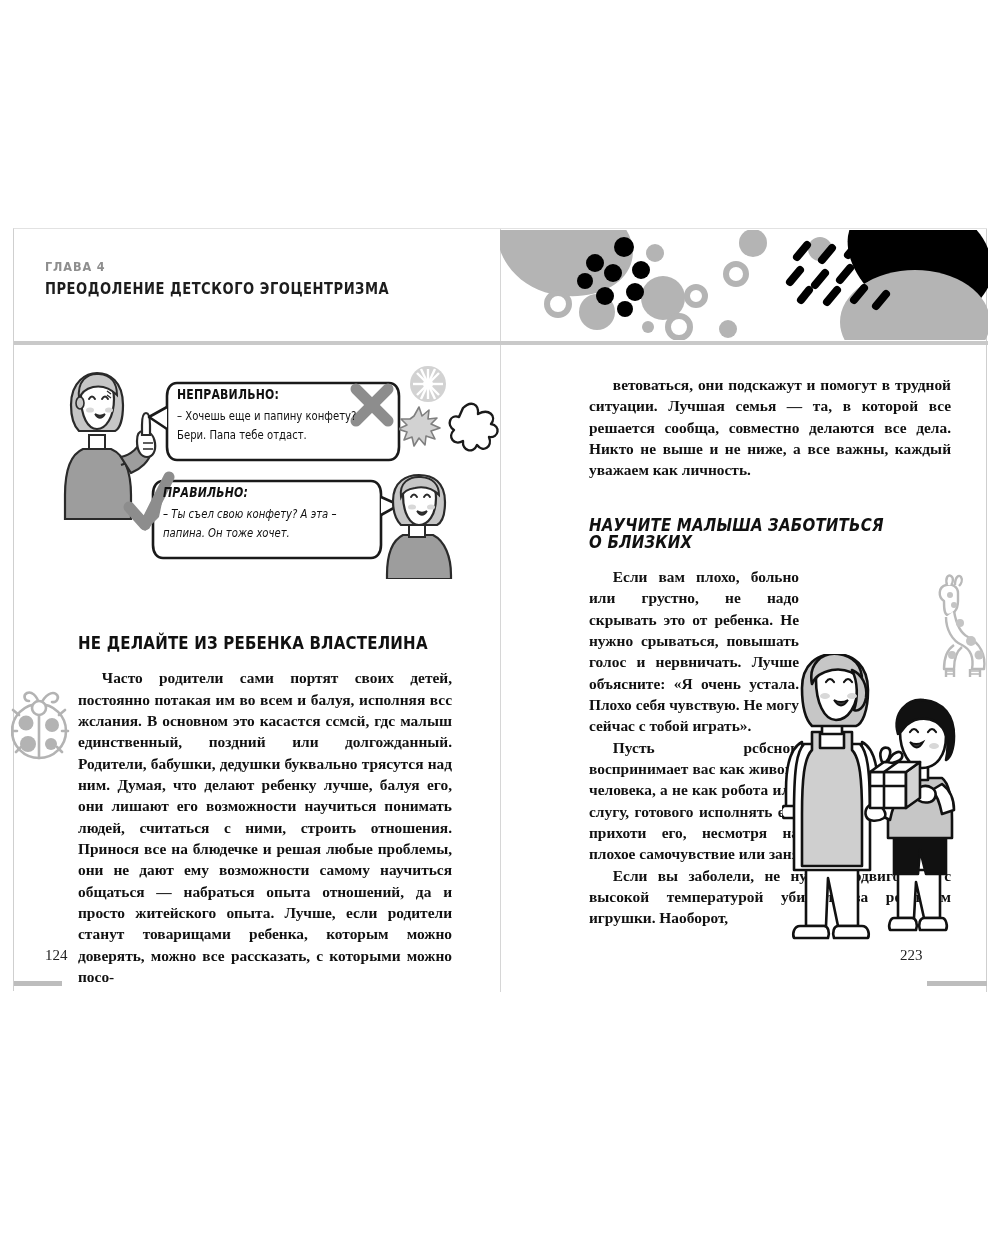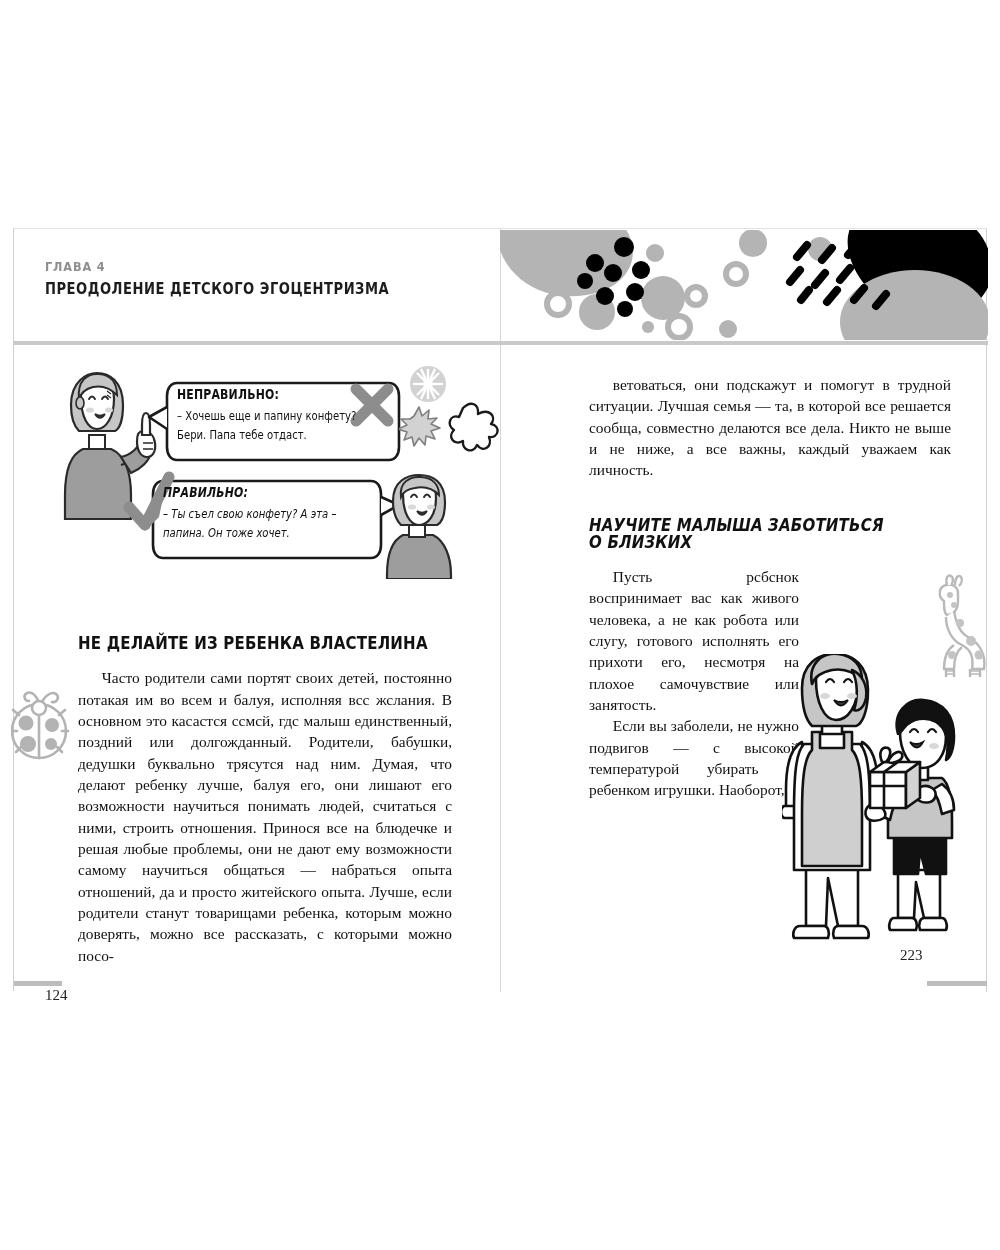--- a/index.html
+++ b/index.html
@@ -55,28 +55,28 @@
   #colL{left:64px;top:404px;width:374px;}
   #colR{left:575px;top:145px;width:362px;}
 
   .sec-h{
     font-family:"DejaVu Sans Condensed","Liberation Sans", sans-serif;
     font-weight:700;font-size:17.4px;letter-spacing:.2px;color:#111;
     text-transform:uppercase;line-height:1.22;text-align:left;
     transform:scaleX(.96);transform-origin:left center;
   }
   .sec-h.ital{font-style:italic;}
-  p{margin:0;text-indent:1.55em;}
+  p{margin:0;text-indent:1.55em;font-weight:bold;}
   .wrapbox{float:right;width:152px;height:256px;shape-margin:0;}
 
   
   .folio{
     position:absolute;font-family:"Liberation Serif", serif;font-size:15px;color:#222;
   }
-  #folioL{left:31px;top:758px;}
+  #folioL{left:31px;top:718px;}
   #folioR{left:886px;top:718px;}
   .folio-rule{position:absolute;height:5px;background:#bdbdbd;}
   #folioRuleL{left:0px;top:752px;width:48px;}
   #folioRuleR{right:0px;top:752px;width:60px;}
 
   
   .art{position:absolute;}
   svg{display:block;}
 </style>
 </head>
@@ -294,20 +294,21 @@
     <p>Часто родители сами портят своих детей, постоянно потакая им во всем и балуя, исполняя всс жслания. В основном это касастся ссмсй, гдс малыш единственный, поздний или долгожданный. Родители, бабушки, дедушки буквально трясутся над ним. Думая, что делают ребенку лучше, балуя его, они лишают его возможности научиться понимать людей, считаться с ними, строить отношения. Принося все на блюдечке и решая любые проблемы, они не дают ему возможности самому научиться общаться — набраться опыта отношений, да и просто житейского опыта. Лучше, если родители станут товарищами ребенка, которым можно доверять, можно все рассказать, с которыми можно посо-</p>
   </div>
 
   <div class="col" id="colR">
     <p>ветоваться, они подскажут и помогут в трудной ситуации. Лучшая семья — та, в которой все решается сообща, совместно делаются все дела. Никто не выше и не ниже, а все важны, каждый уважаем как личность.</p>
 
     <div class="sec-h ital" style="margin-top:34px;margin-bottom:13px;">НАУЧИТЕ МАЛЫША ЗАБОТИТЬСЯ</div>
     <div class="sec-h ital" style="margin-top:-17px;margin-bottom:13px;">О БЛИЗКИХ</div>
 
     <div class="wrapbox"></div>
+    <p>Если вам плохо, больно или грустно, не надо скрывать это от ребенка. Не нужно срываться, повышать голос и нервничать. Лучше объясните: «Я очень устала. Плохо себя чувствую. Не могу сейчас с тобой играть».</p>
     <p>Пусть рсбснок воспринимает вас как живого человека, а не как робота или слугу, готового исполнять его прихоти его, несмотря на плохое самочувствие или занятость.</p>
     <p>Если вы заболели, не нужно подвигов — с высокой температурой убирать за ребенком игрушки. Наоборот,</p>
   </div>
 
   <div class="art" style="left:768px;top:425px;width:190px;height:300px;">
     <svg width="190" height="300" viewBox="0 0 190 300">
 
       <g stroke="#111" stroke-width="2.6" stroke-linejoin="round">
 
         <path d="M24 212 L24 272 L44 272 L46 224 L56 272 L76 272 L76 212 Z" fill="#fff"></path>

